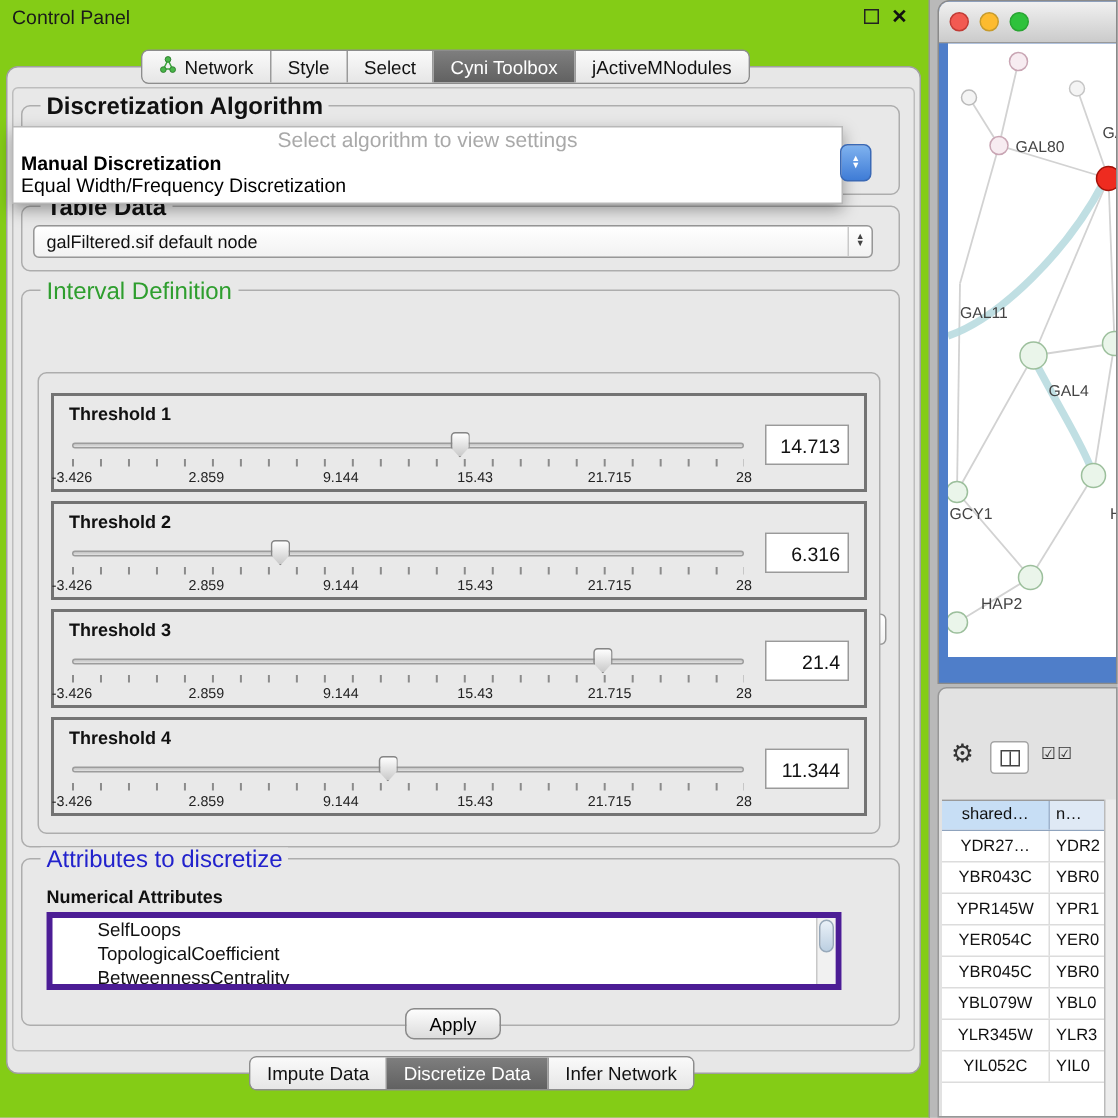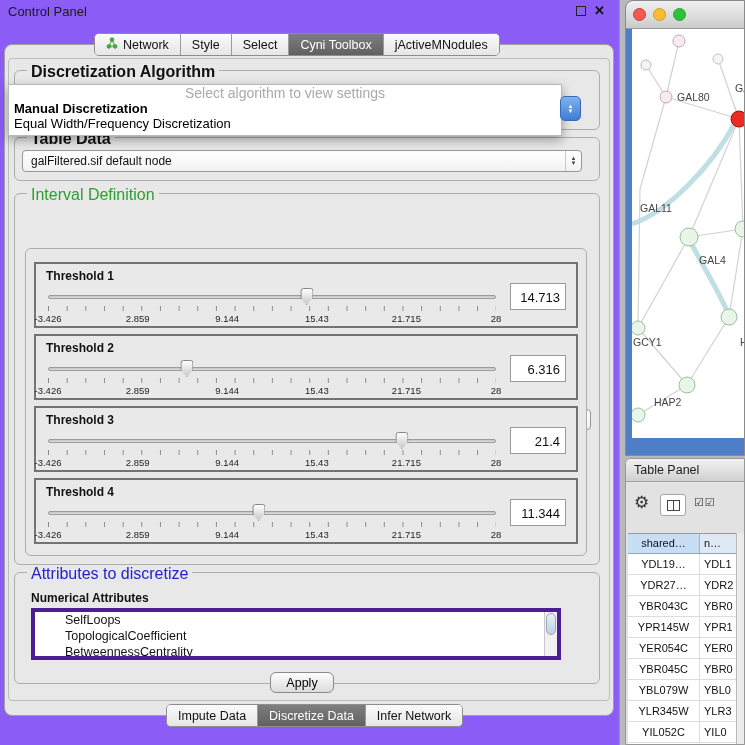--- a/index.html
+++ b/index.html
@@ -1,20 +1,20 @@
 <!DOCTYPE html>
 <html><head>
 <meta charset="utf-8">
 <style>
   * { margin:0; padding:0; box-sizing:border-box; }
   html,body { width:745px; height:745px; overflow:hidden; background:#b9b9b9;
               font-family:"Liberation Sans", sans-serif; color:#111; }
 
   
-  .cp { position:absolute; left:0; top:0; width:620px; height:745px; background:#8b5cf6;
+  .cp { position:absolute; left:0; top:0; width:620px; height:745px; background:#84cc16;
         border-right:1px solid #979797; }
   .cp-titlebar { position:absolute; left:0; top:0; width:100%; height:24px; }
   .cp-title { position:absolute; left:8px; top:4px; font-size:13px; color:#1a1a1a; }
   .win-btns { position:absolute; right:14px; top:5px; display:flex; align-items:center; gap:8px; }
   .win-sq { width:10px; height:10px; border:1.5px solid #222; display:inline-block; background:transparent; }
   .win-x { font-size:13px; font-weight:bold; color:#111; line-height:12px; }
 
   .cp-outer { position:absolute; left:4px; top:44px; width:610px; height:672px;
               border:1px solid #a0a0a0; border-radius:8px; background:#e7e7e7; }
   .cp-inner { position:absolute; left:8px; top:58px; width:602px; height:643px;
@@ -349,38 +349,33 @@
         <circle cx="55" cy="356" r="8" fill="#eaf5ea" stroke="#9cbf9c" stroke-width="1"></circle>
         <text x="22" y="377" font-size="10.5" fill="#444">HAP2</text>
         <circle cx="6" cy="386" r="7" fill="#eaf5ea" stroke="#9cbf9c" stroke-width="1"></circle>
         <text x="8" y="183" font-size="10.5" fill="#444">GAL11</text>
         <text x="103" y="63" font-size="10.5" fill="#444">GA</text>
       </svg>
   </div>
 </div>
 
 <div class="table-win">
-  <div class="tp-titlebar">Table Panel</div>
   <div class="tp-toolbar">
     <span class="gear">⚙</span>
     <span class="col-btn">
       <span class="col-ic"></span>
     </span>
     <span class="cks">☑☑</span>
   </div>
   <div class="tp-table" id="tpTable">
       <div class="tp-hrow">
         <div class="tp-hc c1">shared…</div>
         <div class="tp-hc c2">n…</div>
       </div>
       <div class="tp-row">
-        <div class="tp-c c1">YDL19…</div>
-        <div class="tp-c c2">YDL1</div>
-      </div>
-      <div class="tp-row">
         <div class="tp-c c1">YDR27…</div>
         <div class="tp-c c2">YDR2</div>
       </div>
       <div class="tp-row">
         <div class="tp-c c1">YBR043C</div>
         <div class="tp-c c2">YBR0</div>
       </div>
       <div class="tp-row">
         <div class="tp-c c1">YPR145W</div>
         <div class="tp-c c2">YPR1</div>

